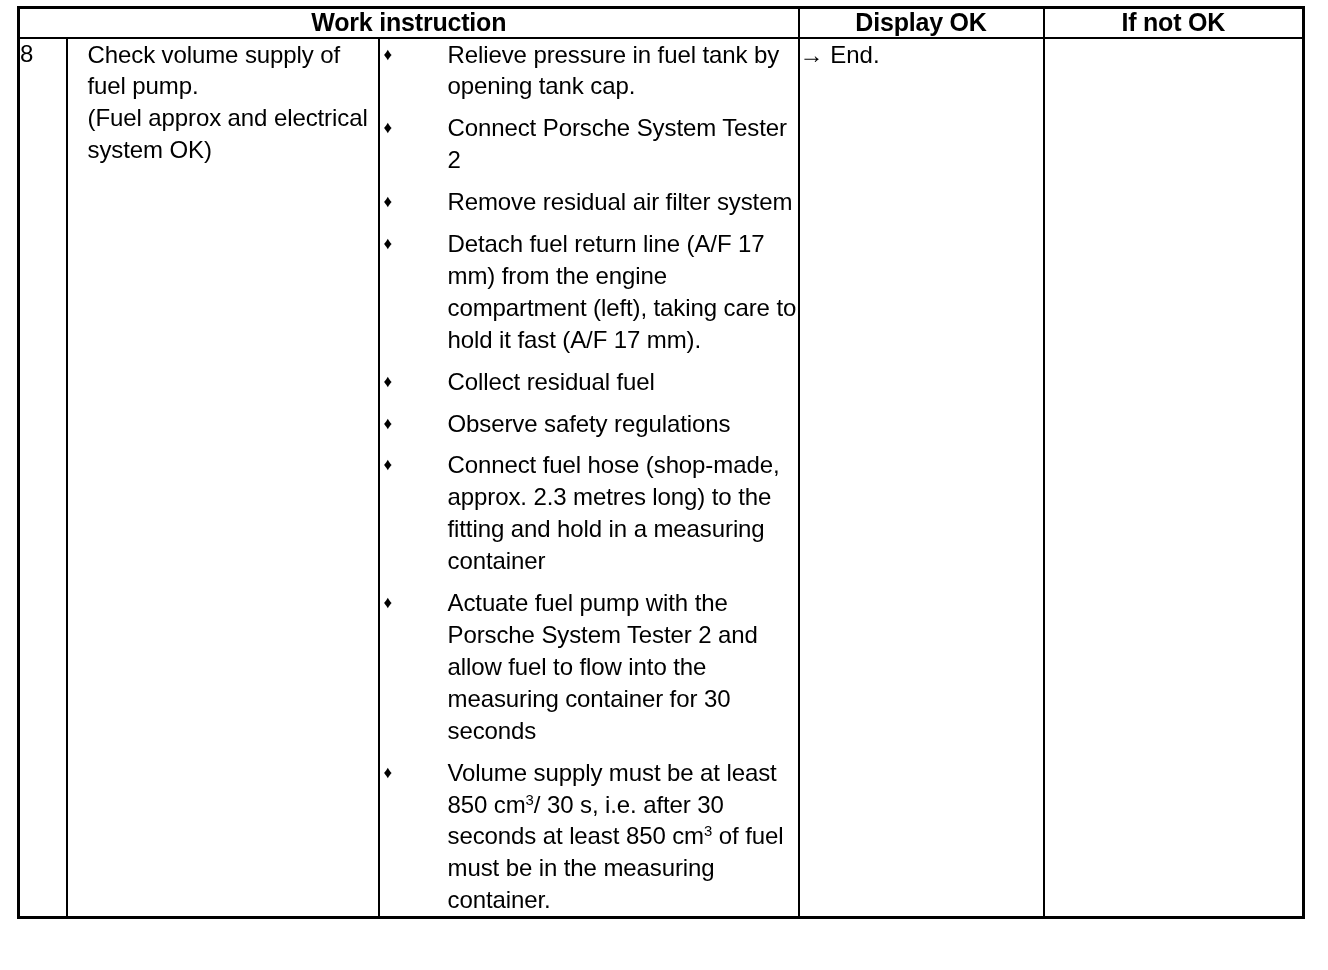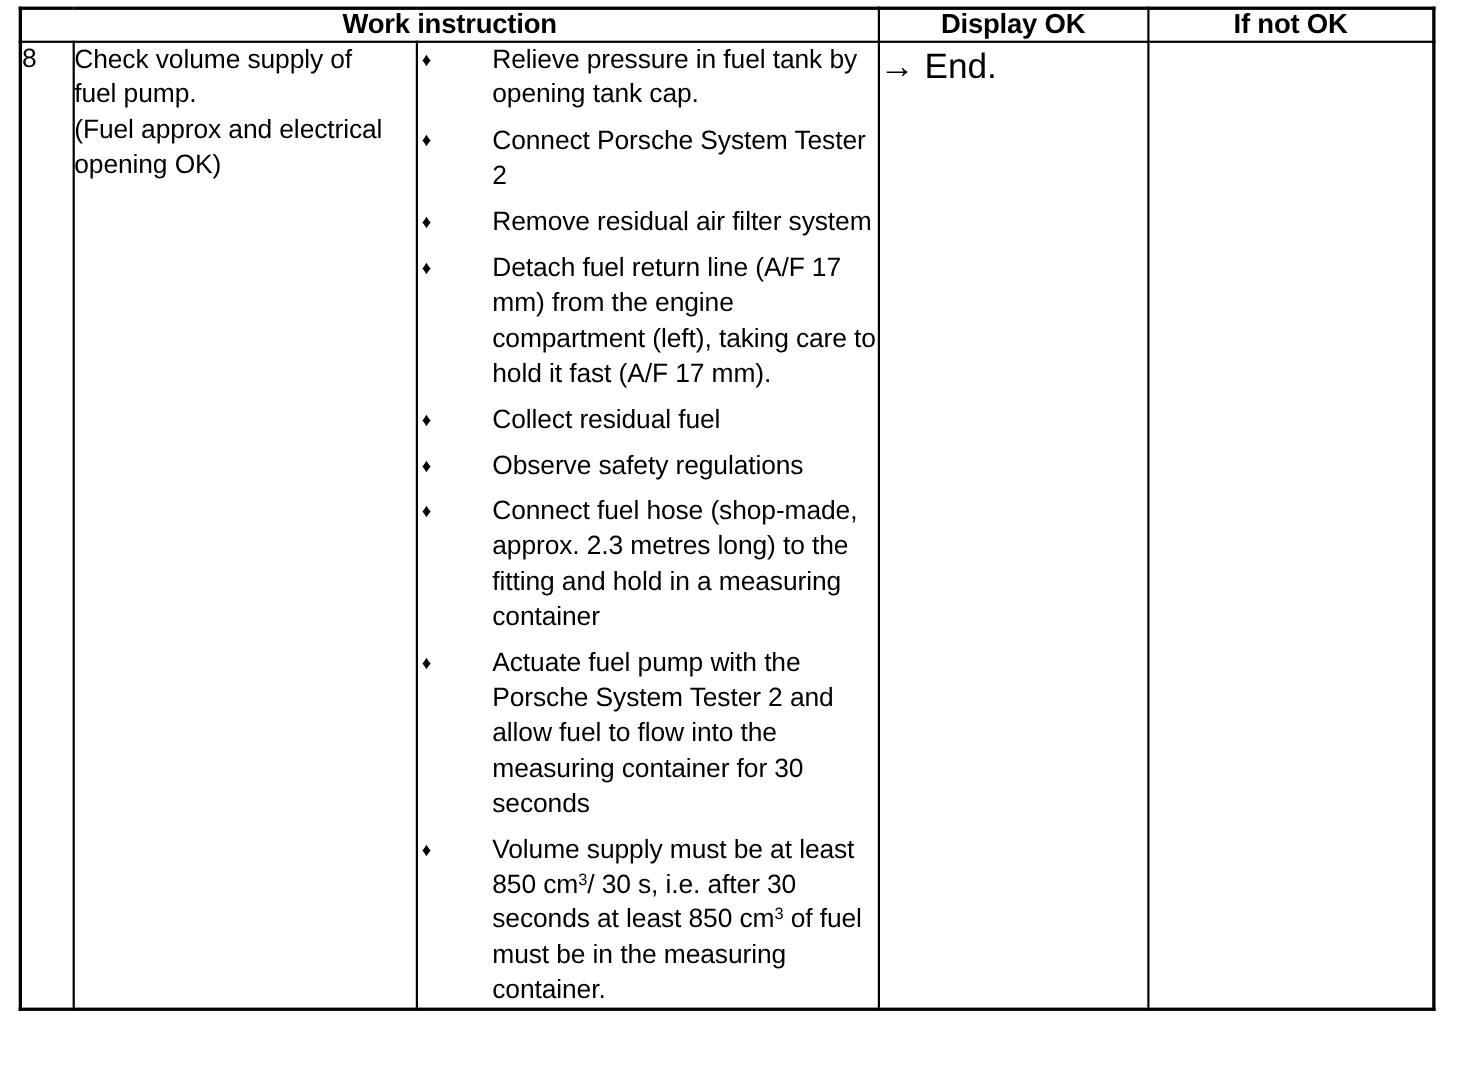--- a/index.html
+++ b/index.html
@@ -73,32 +73,33 @@
   .cell-desc {
     font-size: 24px;
     line-height: 1.33;
     padding: 14px 10px 10px 13px;
     letter-spacing: -0.1px;
   }
 
   .cell-desc .dline {
     display: block;
     white-space: nowrap;
+    padding-left: 20px;
   }
 
   .cell-steps {
     font-size: 24px;
     line-height: 1.33;
     padding: 14px 6px 14px 10px;
     letter-spacing: -0.1px;
   }
 
   .cell-ok,
   .cell-notok {
-    font-size: 32px;
+    font-size: 24px;
     line-height: 1.33;
     padding: 14px 10px 10px 13px;
   }
 
   ul.steps {
     list-style: none;
     margin: 0;
     padding: 0;
   }
 
@@ -159,21 +160,21 @@
 
     <tbody>
       <tr>
 
         <td class="cell-idx">8</td>
 
         <td class="cell-desc">
           <span class="dline">Check volume supply of</span>
           <span class="dline">fuel pump.</span>
           <span class="dline">(Fuel approx and electrical</span>
-          <span class="dline">opening OK)</span>
+          <span class="dline">system OK)</span>
         </td>
 
         <td class="cell-steps">
           <ul class="steps">
             <li>
               <span class="bullet">♦</span>
               <span class="step-text">Relieve pressure in fuel tank by opening tank cap.</span>
             </li>
             <li>
               <span class="bullet">♦</span>

